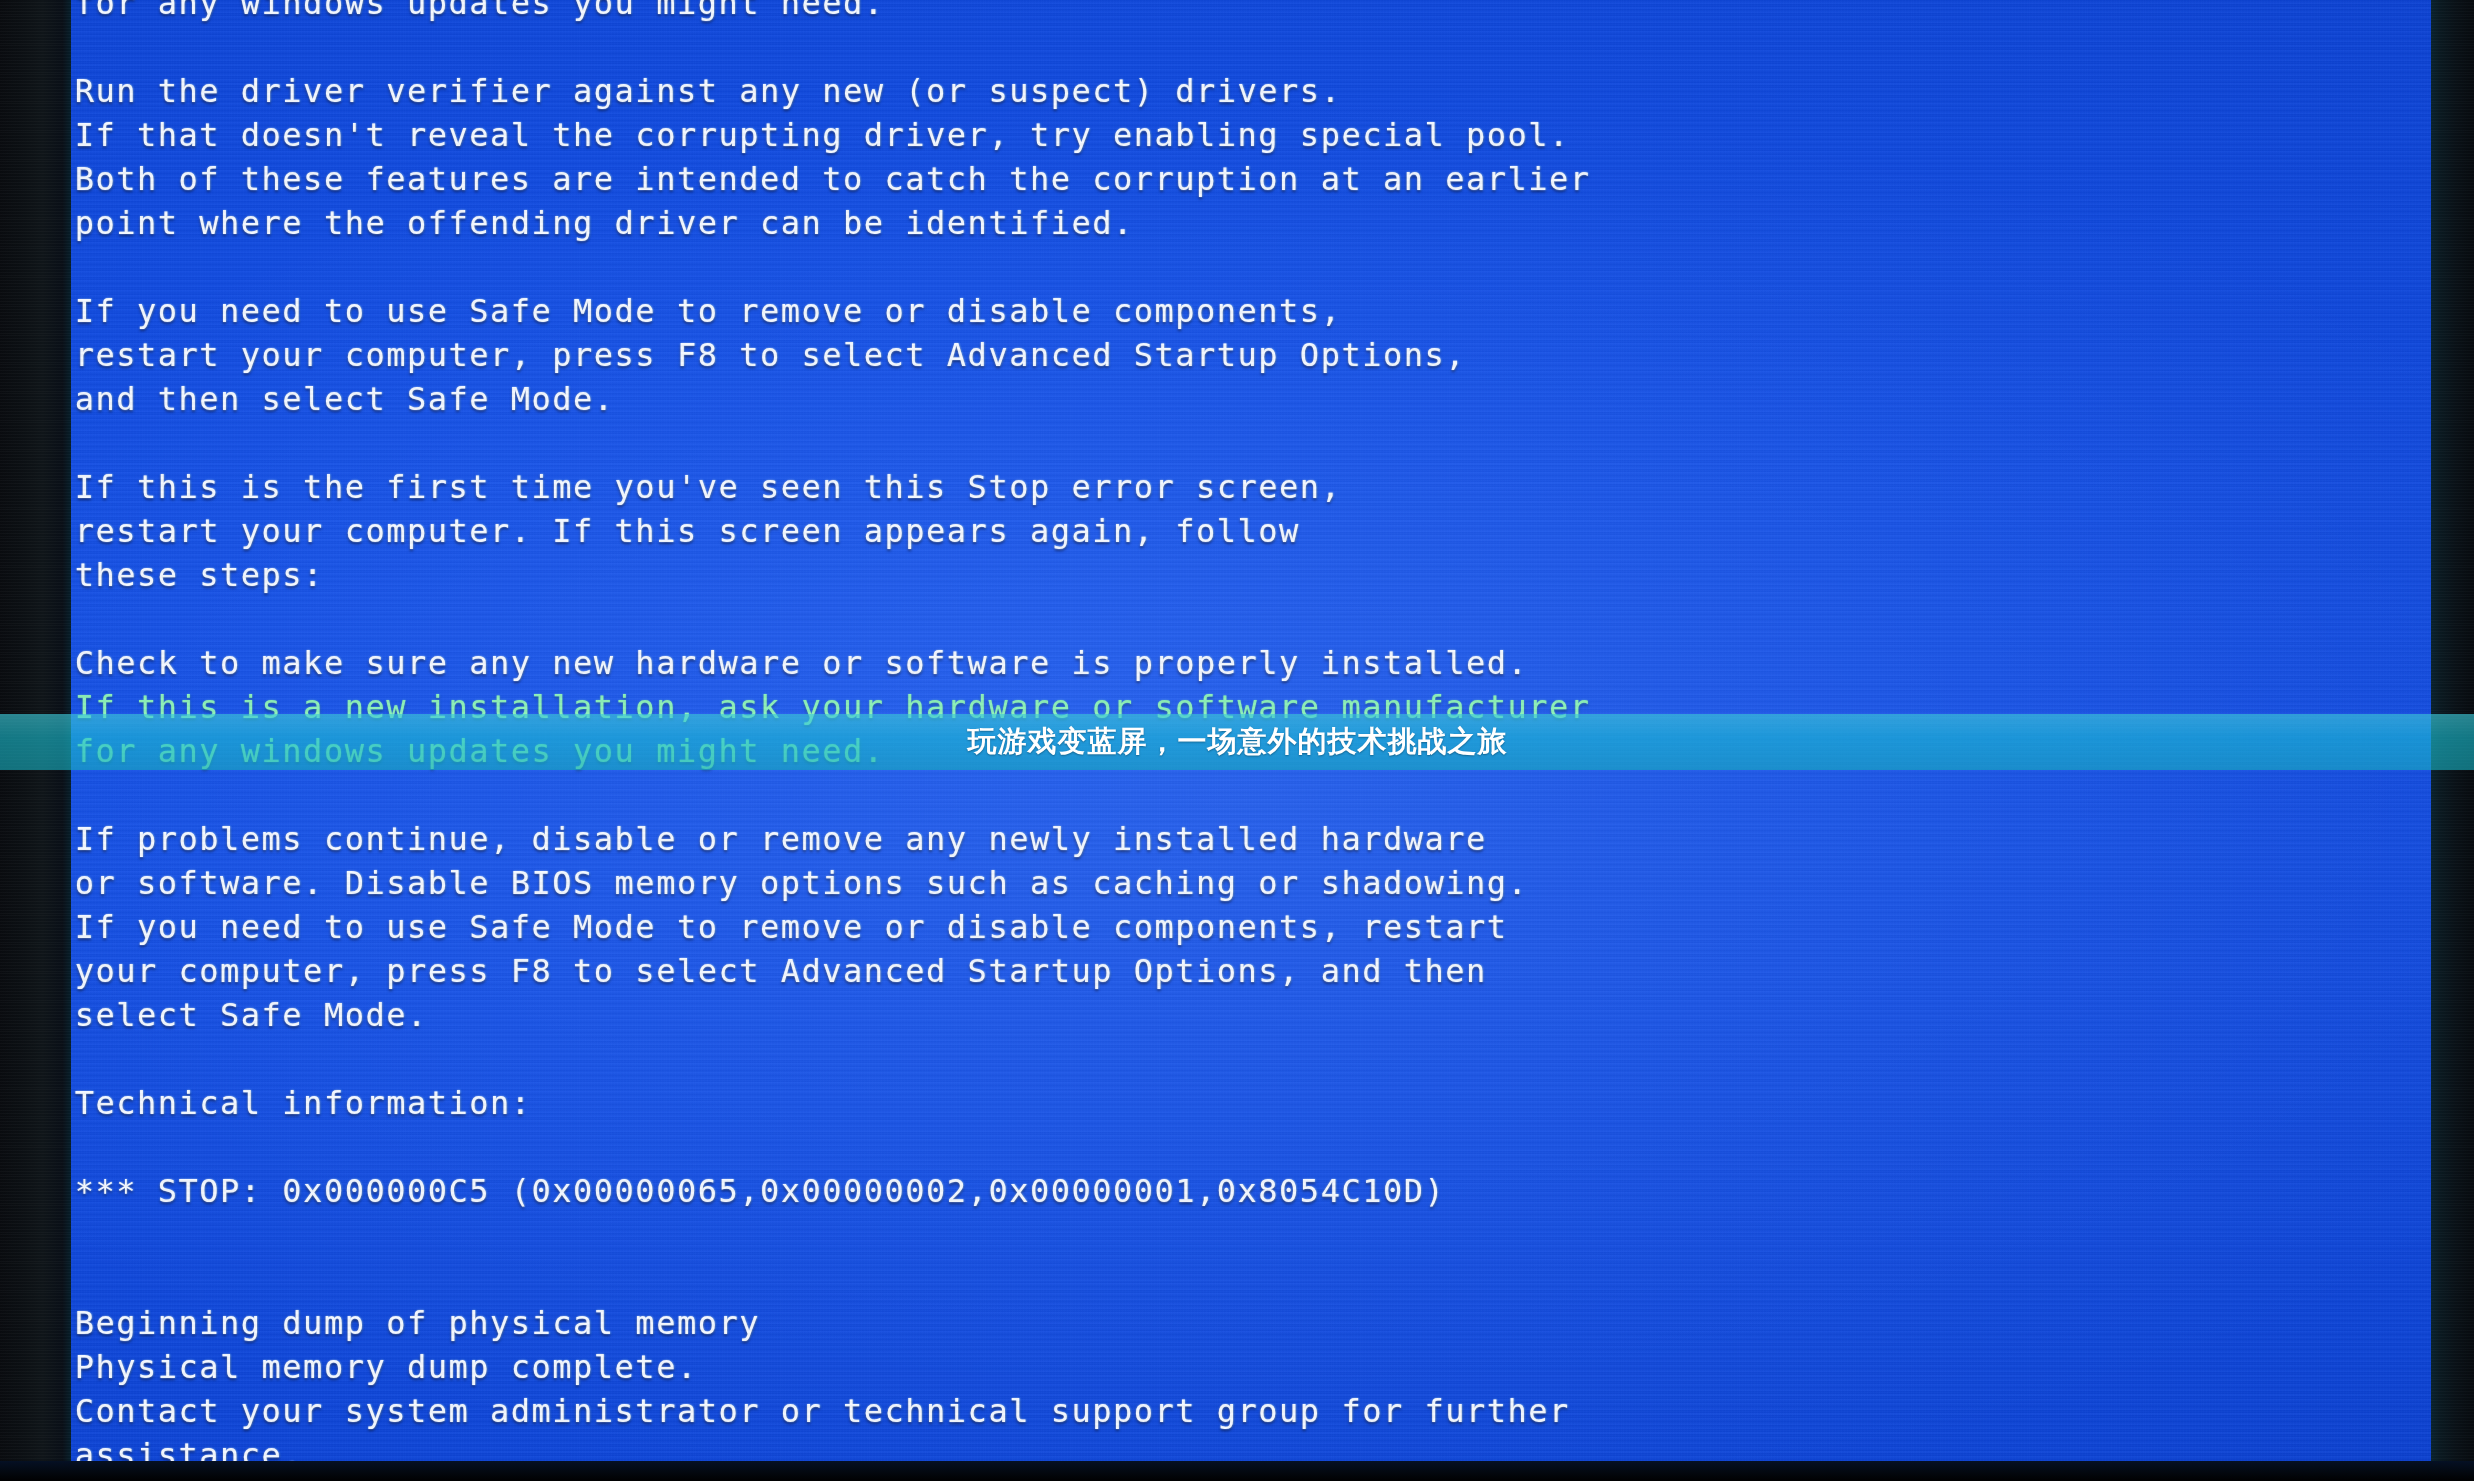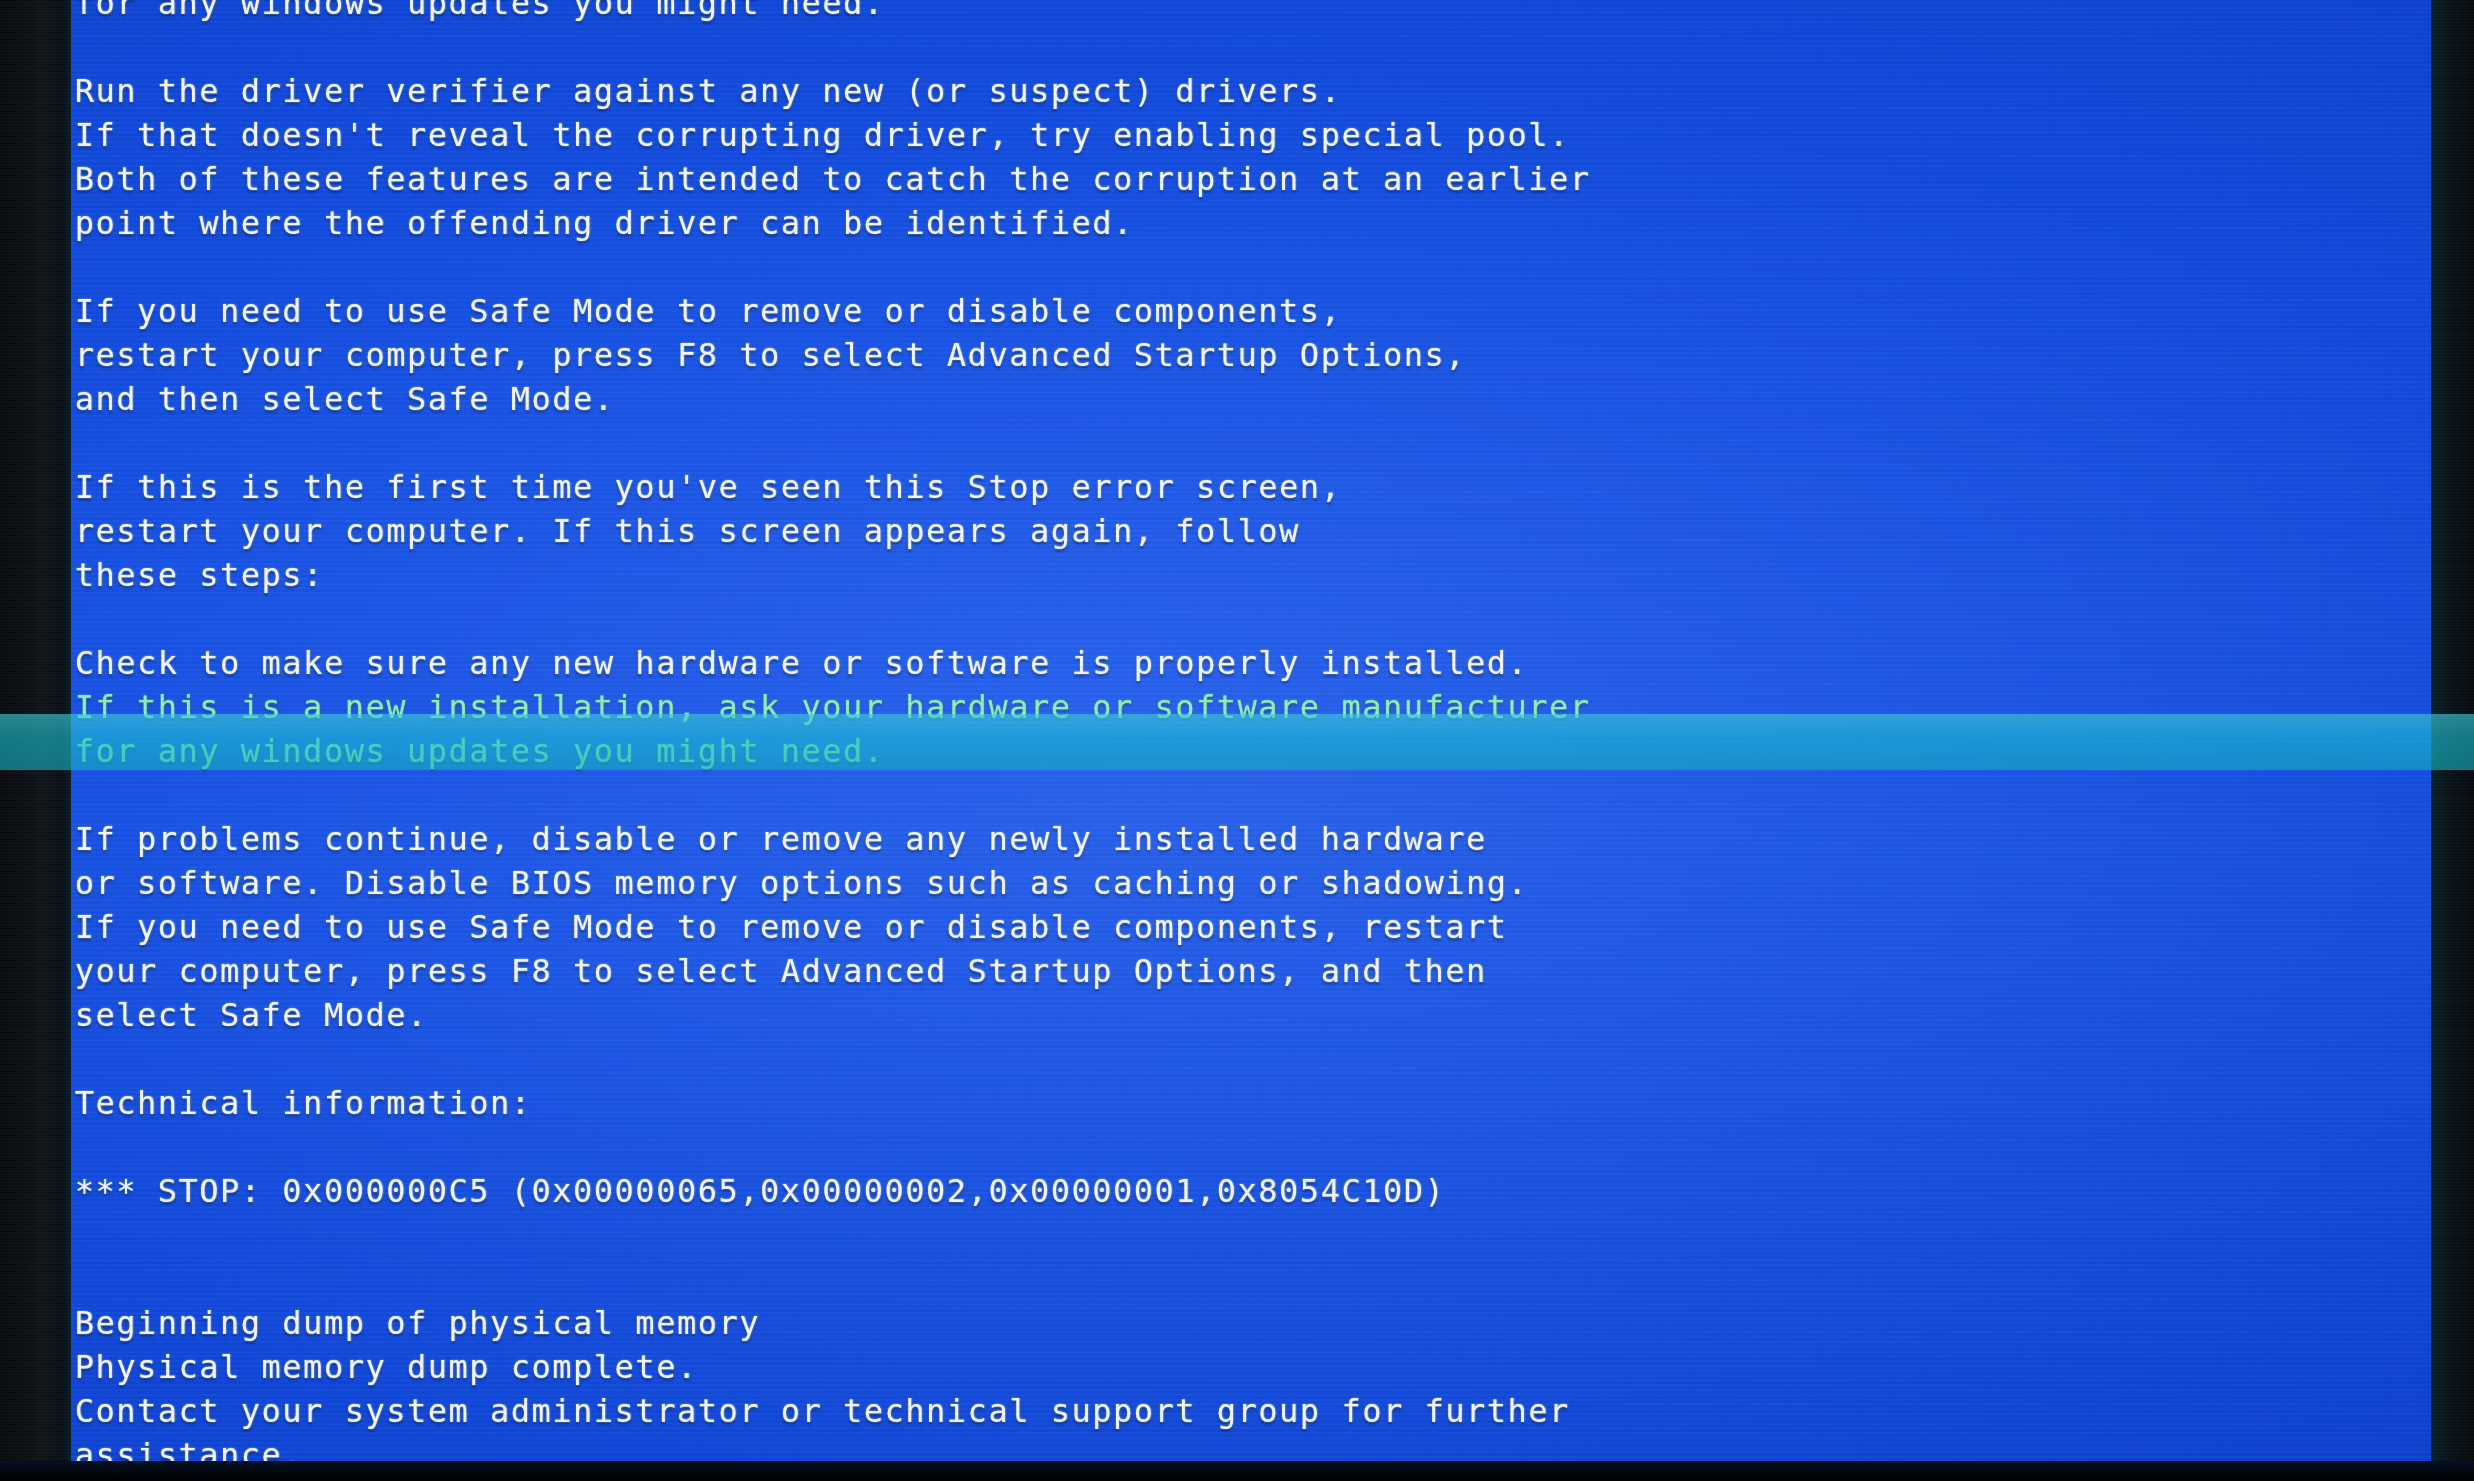--- a/index.html
+++ b/index.html
@@ -143,20 +143,21 @@
     <div class="noise"></div>
 
     <pre id="bsod-text"><span class="ln">for any windows updates you might need.</span><span class="blank">&nbsp;</span><span class="ln">Run the driver verifier against any new (or suspect) drivers.</span><span class="ln">If that doesn't reveal the corrupting driver, try enabling special pool.</span><span class="ln">Both of these features are intended to catch the corruption at an earlier</span><span class="ln">point where the offending driver can be identified.</span><span class="blank">&nbsp;</span><span class="ln">If you need to use Safe Mode to remove or disable components,</span><span class="ln">restart your computer, press F8 to select Advanced Startup Options,</span><span class="ln">and then select Safe Mode.</span><span class="blank">&nbsp;</span><span class="ln">If this is the first time you've seen this Stop error screen,</span><span class="ln">restart your computer. If this screen appears again, follow</span><span class="ln">these steps:</span><span class="blank">&nbsp;</span><span class="ln">Check to make sure any new hardware or software is properly installed.</span><span class="ln" style="color: rgb(141, 240, 184); text-shadow: rgba(150, 255, 200, 0.5) 0px 0px 1.9px, rgba(0, 40, 30, 0.4) 0px 1.9px 2.9px;">If this is a new installation, ask your hardware or software manufacturer</span><span class="ln" style="color: rgb(141, 240, 184); text-shadow: rgba(150, 255, 200, 0.5) 0px 0px 1.9px, rgba(0, 40, 30, 0.4) 0px 1.9px 2.9px;">for any windows updates you might need.</span><span class="blank">&nbsp;</span><span class="ln">If problems continue, disable or remove any newly installed hardware</span><span class="ln">or software. Disable BIOS memory options such as caching or shadowing.</span><span class="ln">If you need to use Safe Mode to remove or disable components, restart</span><span class="ln">your computer, press F8 to select Advanced Startup Options, and then</span><span class="ln">select Safe Mode.</span><span class="blank">&nbsp;</span><span class="ln">Technical information:</span><span class="blank">&nbsp;</span><span class="ln">*** STOP: 0x000000C5 (0x00000065,0x00000002,0x00000001,0x8054C10D)</span><span class="blank">&nbsp;</span><span class="blank">&nbsp;</span><span class="ln">Beginning dump of physical memory</span><span class="ln">Physical memory dump complete.</span><span class="ln">Contact your system administrator or technical support group for further</span><span class="ln">assistance.</span></pre>
 
     <div class="seams"></div>
     <div class="vignette"></div>
   </div>
 
   <div id="title-band">
     <div class="band-sheen"></div>
+    <span id="overlay-title">玩游戏变蓝屏，一场意外的技术挑战之旅</span>
   </div>
 
   <div class="bezel-left"></div>
   <div class="bezel-right"></div>
   <div class="bezel-bottom"></div>
 
 </div>
 
 
 </body></html>

